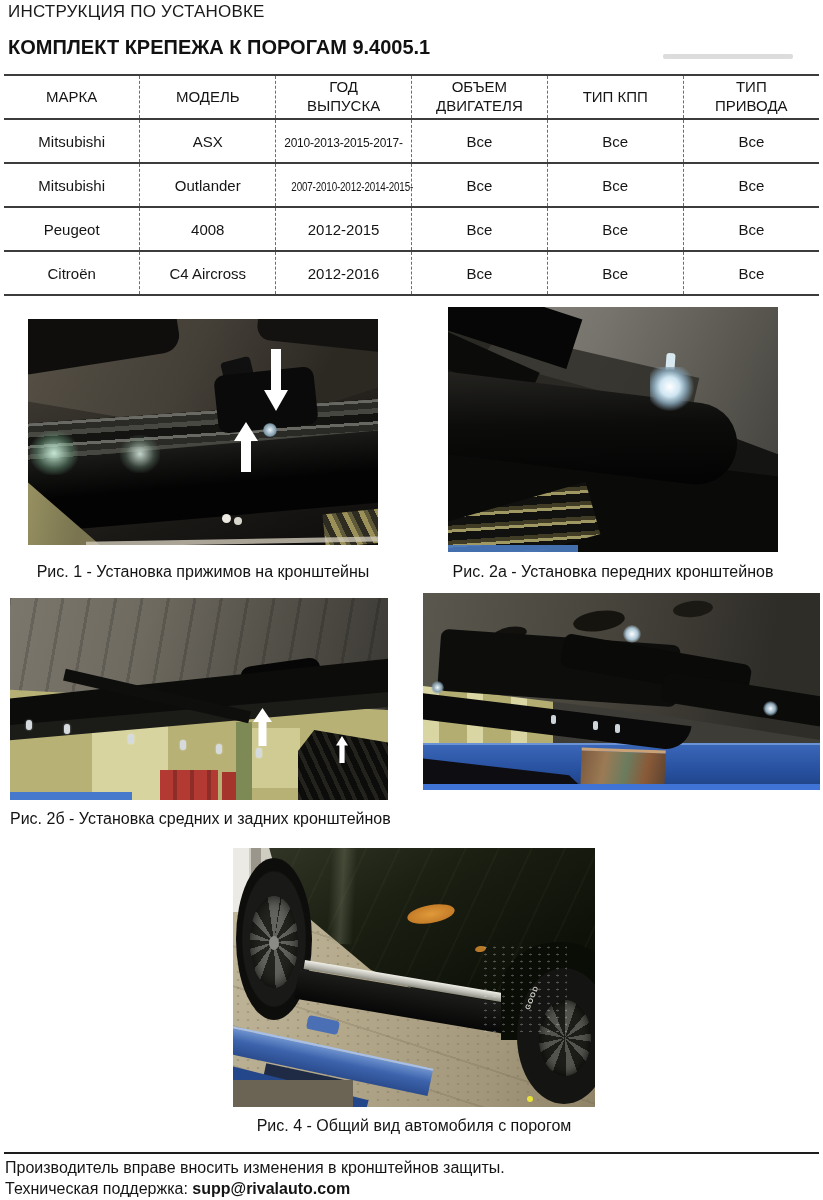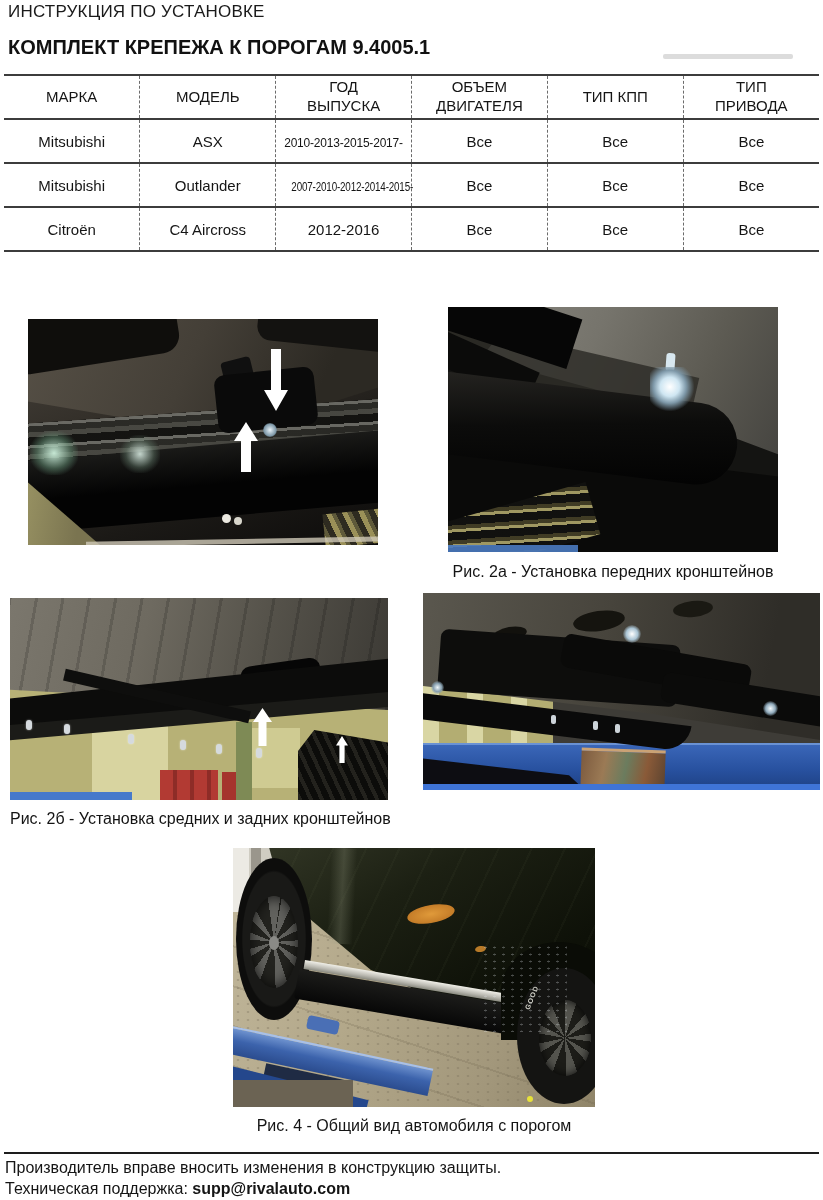--- a/index.html
+++ b/index.html
@@ -226,20 +226,28 @@
       </tr>
       <tr>
         <td><span>Mitsubishi</span></td>
         <td><span>Outlander</span></td>
         <td><span class="yr2">2007-2010-2012-2014-2015-</span></td>
         <td><span>Все</span></td>
         <td><span>Все</span></td>
         <td><span>Все</span></td>
       </tr>
       <tr>
+        <td><span>Peugeot</span></td>
+        <td><span>4008</span></td>
+        <td><span>2012-2015</span></td>
+        <td><span>Все</span></td>
+        <td><span>Все</span></td>
+        <td><span>Все</span></td>
+      </tr>
+      <tr>
         <td><span>Citroën</span></td>
         <td><span>C4 Aircross</span></td>
         <td><span>2012-2016</span></td>
         <td><span>Все</span></td>
         <td><span>Все</span></td>
         <td><span>Все</span></td>
       </tr>
     </tbody>
   </table>
 
@@ -263,20 +271,21 @@
       <svg class="arrow-svg" width="24" height="62" viewBox="0 0 24 62">
           <path d="M12 62 L24 41 L17 41 L17 0 L7 0 L7 41 L0 41 Z" fill="#ffffff"></path>
         </svg>
     </div>
     <div class="f1-ar-up">
       <svg class="arrow-svg" width="24" height="50" viewBox="0 0 24 50">
           <path d="M12 0 L24 19 L17 19 L17 50 L7 50 L7 19 L0 19 Z" fill="#ffffff"></path>
         </svg>
     </div>
   </div>
+  <div class="abs cap" style="left:28px;top:563px;width:350px;">Рис. 1 - Установка прижимов на кронштейны</div>
 
   <div class="abs photo f2">
     <div class="f2-panel speck"></div>
     <div class="f2-shadow"></div>
     <div class="f2-beam1"></div>
     <div class="f2-beam2"></div>
     <div class="f2-armlow"></div>
     <div class="f2-arm"></div>
     <div class="f2-stem"></div>
     <div class="f2-bolt"></div>
@@ -364,16 +373,16 @@
     <div class="f5-blue1"></div>
     <div class="f5-knob"></div>
     <div class="f5-navy"></div>
     <div class="f5-blue2"></div>
     <div class="f5-shadowL"></div>
     <div class="f5-yellow"></div>
   </div>
   <div class="abs cap" style="left:233px;top:1117px;width:362px;">Рис. 4 - Общий вид автомобиля с порогом</div>
 
   <div class="abs footer-rule"></div>
-  <div class="abs foot1">Производитель вправе вносить изменения в конструкцию защиты.</div>
+  <div class="abs foot1">Производитель вправе вносить изменения в кронштейнов защиты.</div>
   <div class="abs foot2"><span>Техническая поддержка: </span><b>supp@rivalauto.com</b></div>
 
 </div>
 
 </body></html>

